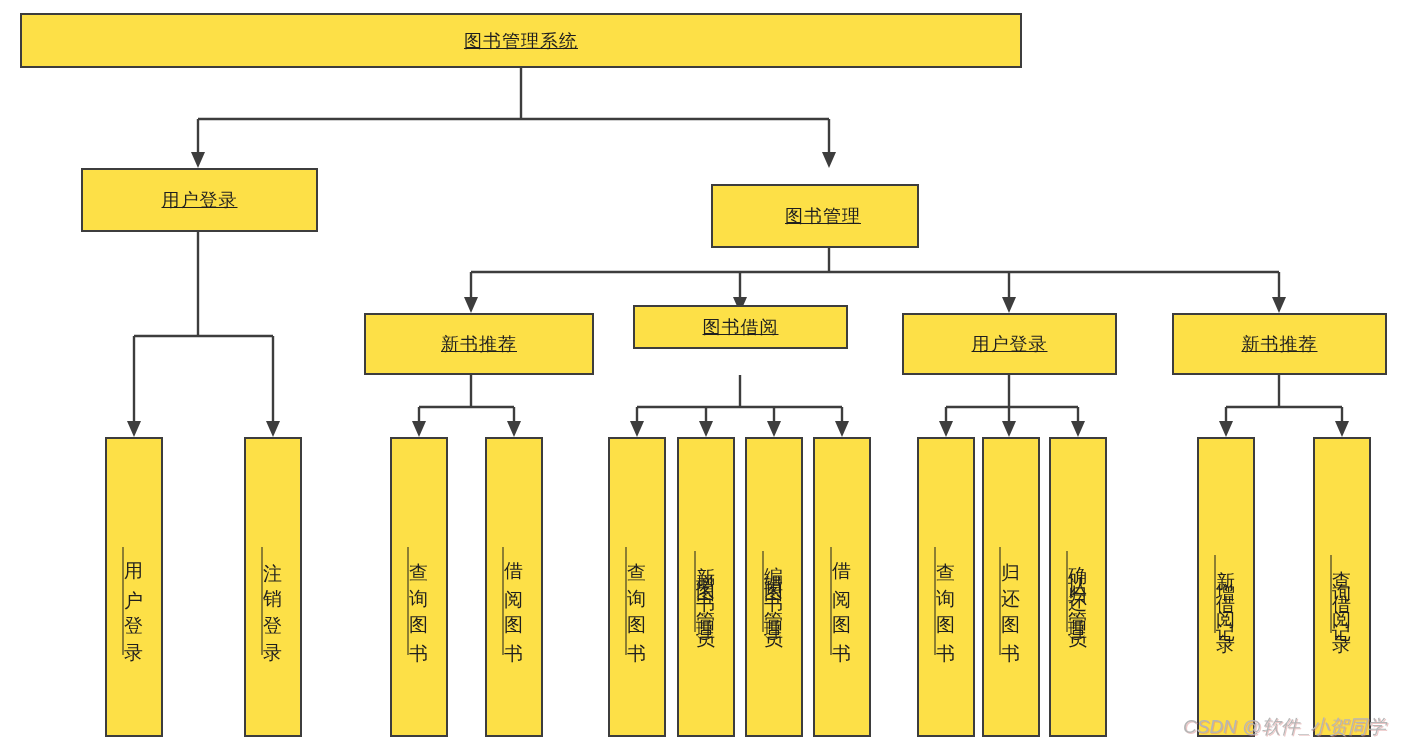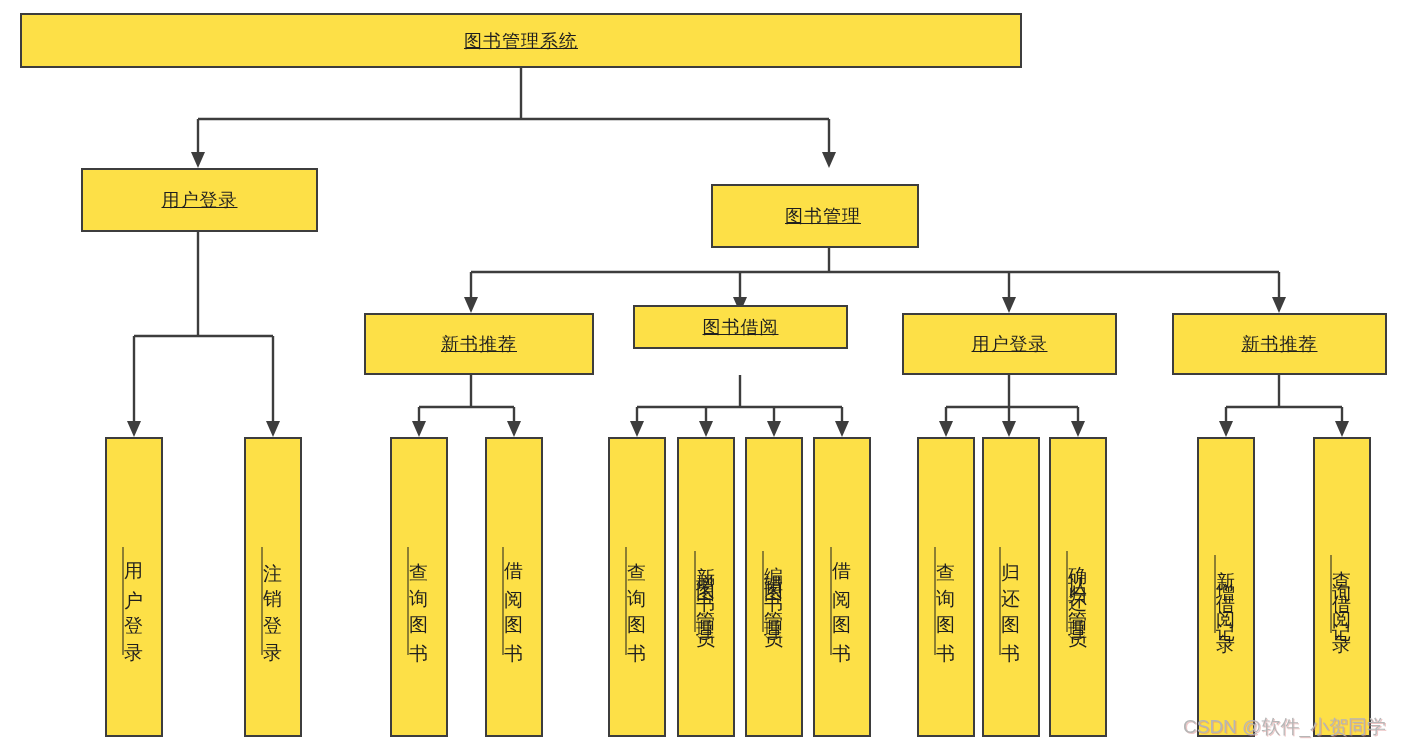--- a/index.html
+++ b/index.html
@@ -45,20 +45,21 @@
   .ls9 span { letter-spacing: 9px;  margin-bottom: -9px;  }
 
   .watermark {
     position: absolute;
     left: 1183px;
     top: 714px;
     font-size: 19px;
     color: var(--watermark);
     text-shadow: 1.2px 0.6px 0 rgba(216, 130, 130, 0.45);
     white-space: nowrap;
+    font-style: italic;
   }
 </style>
 </head>
 <body>
 
 <div id="canvas">
 
   <svg id="wires" viewBox="0 0 1405 747" xmlns="http://www.w3.org/2000/svg">
 
     <path class="ln" d="M521 68 V119"></path>

